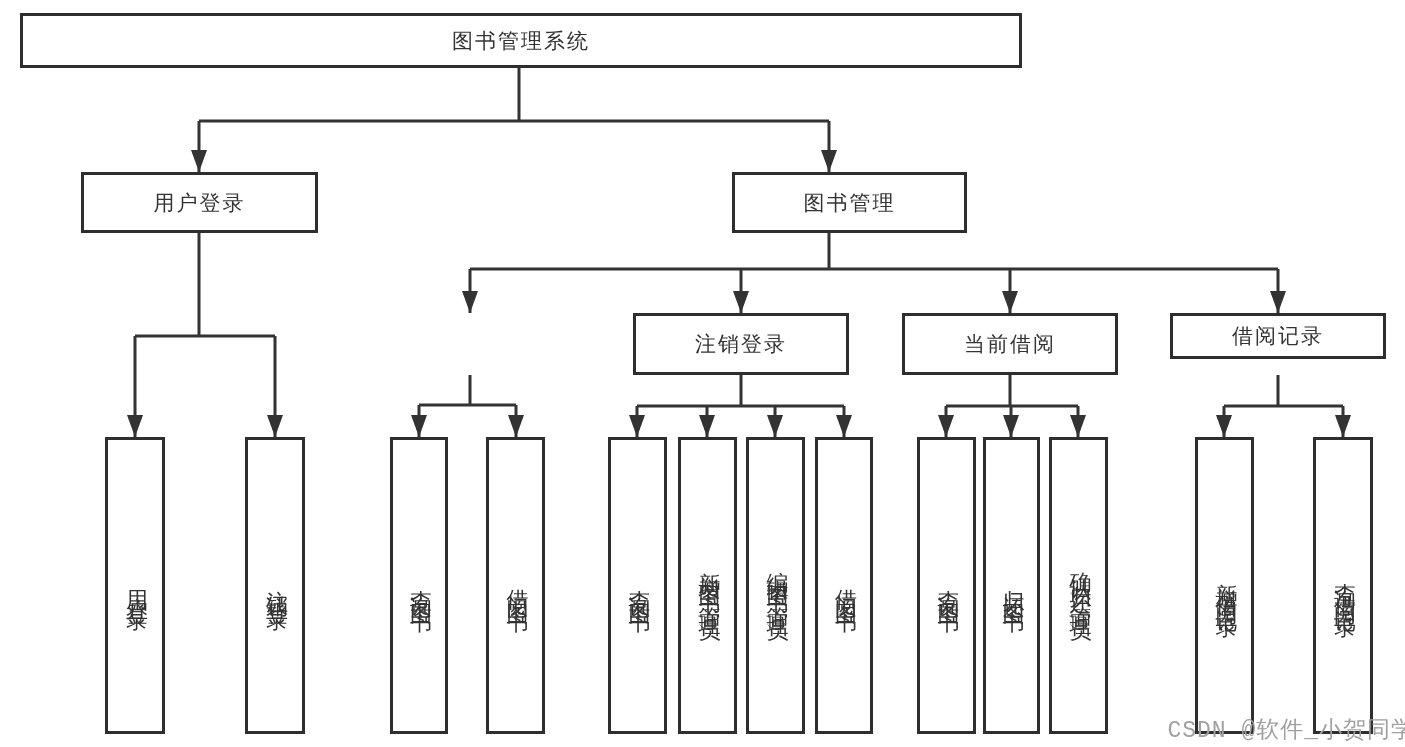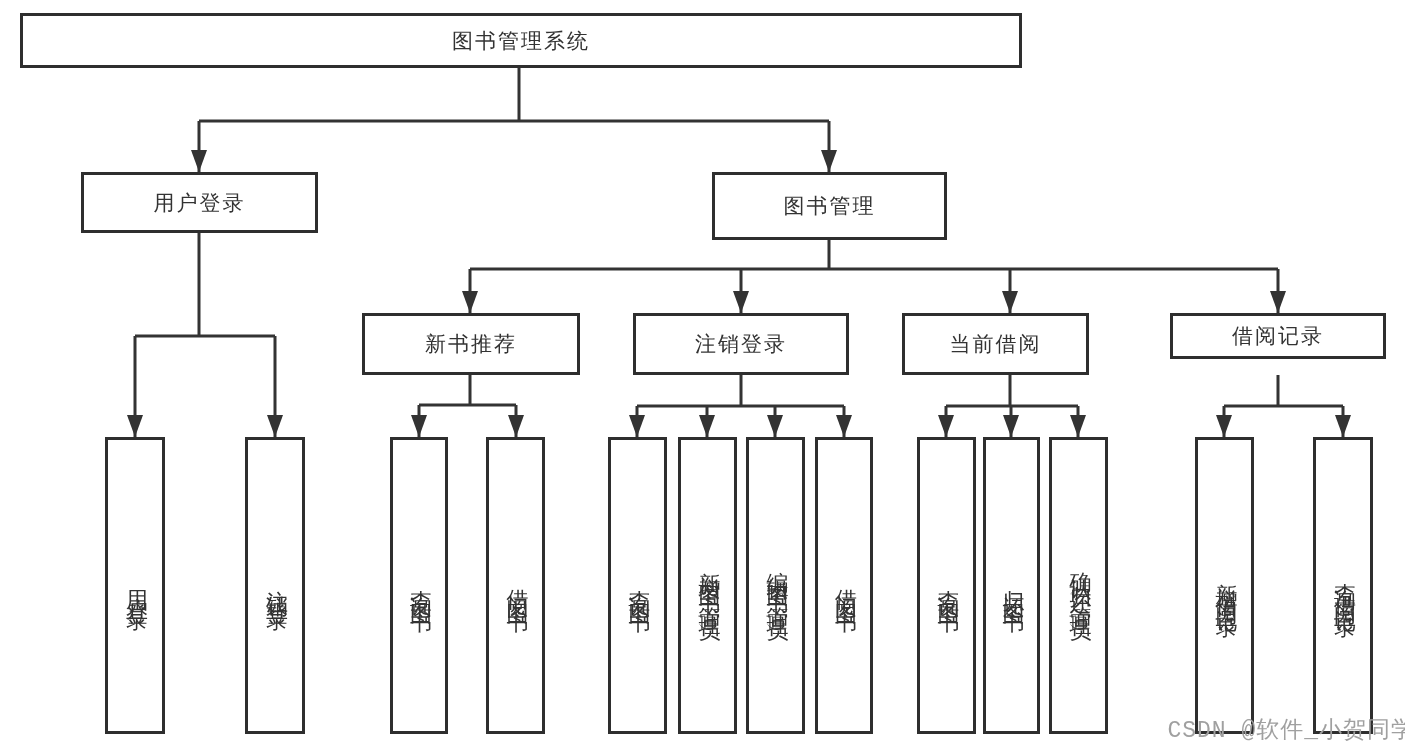--- a/index.html
+++ b/index.html
@@ -36,25 +36,25 @@
     writing-mode: vertical-rl;
     letter-spacing: 7px;
     line-height: 1;
     font-size: 22px;
     white-space: nowrap;
   }
   
   .n-root            { left: 20px;   top: 13px;  width: 1002px; height: 55px; }
   
   .n-user-login      { left: 81px;   top: 172px; width: 237px;  height: 61px; }
-  .n-book-mgmt       { left: 712px;  top: 172px; width: 235px;  height: 68px; text-align: right; }
+  .n-book-mgmt       { left: 732px;  top: 172px; width: 235px;  height: 61px; text-align: right; }
   
   .n-nbr             { left: 362px;  top: 313px; width: 218px;  height: 62px; }
   .n-bb              { left: 633px;  top: 313px; width: 216px;  height: 62px; }
-  .n-cb              { left: 902px;  top: 313px; width: 187px;  height: 62px; }
+  .n-cb              { left: 902px;  top: 313px; width: 216px;  height: 62px; }
   .n-br              { left: 1170px; top: 313px; width: 216px;  height: 46px; }
   
   .leaf              { top: 437px; height: 297px; }
   .n-leaf-login      { left: 105px;  width: 60px; }
   .n-leaf-logout     { left: 245px;  width: 60px; }
   .n-nbr-query       { left: 390px;  width: 58px; }
   .n-nbr-borrow      { left: 486px;  width: 59px; }
   .n-bb-query        { left: 608px;  width: 59px; }
   .n-bb-add          { left: 678px;  width: 59px; }
   .n-bb-edit         { left: 746px;  width: 59px; }
@@ -116,23 +116,20 @@
     <span class="hlabel">图书管理系统</span>
   </div>
 
   <div class="node n-user-login">
     <span class="hlabel">用户登录</span>
   </div>
   <div class="node n-book-mgmt">
     <span class="hlabel">图书管理</span>
   </div>
 
-  <div class="node n-nbr">
-    <span class="hlabel">新书推荐</span>
-  </div>
   <div class="node n-bb">
     <span class="hlabel">注销登录</span>
   </div>
   <div class="node n-cb">
     <span class="hlabel">当前借阅</span>
   </div>
   <div class="node n-br">
     <span class="hlabel">借阅记录</span>
   </div>
 

